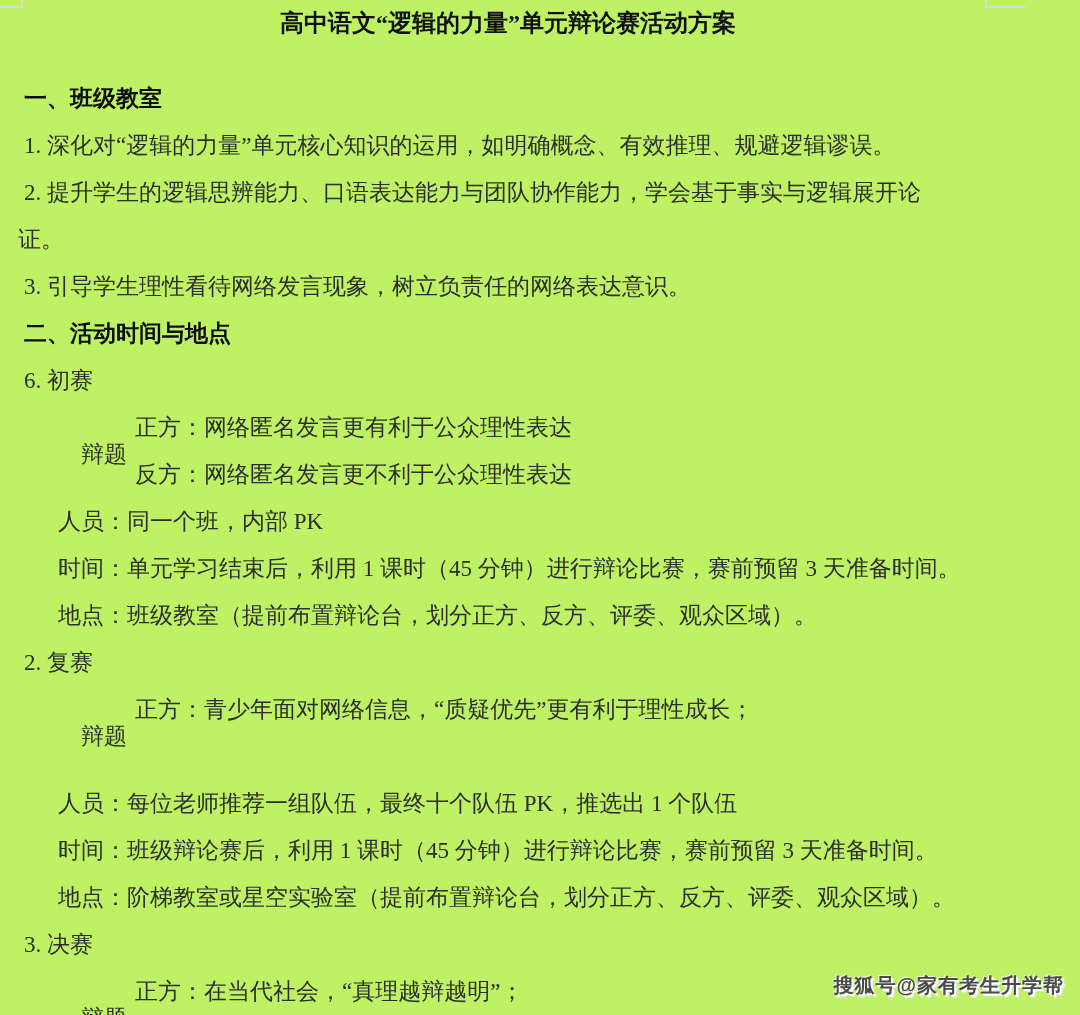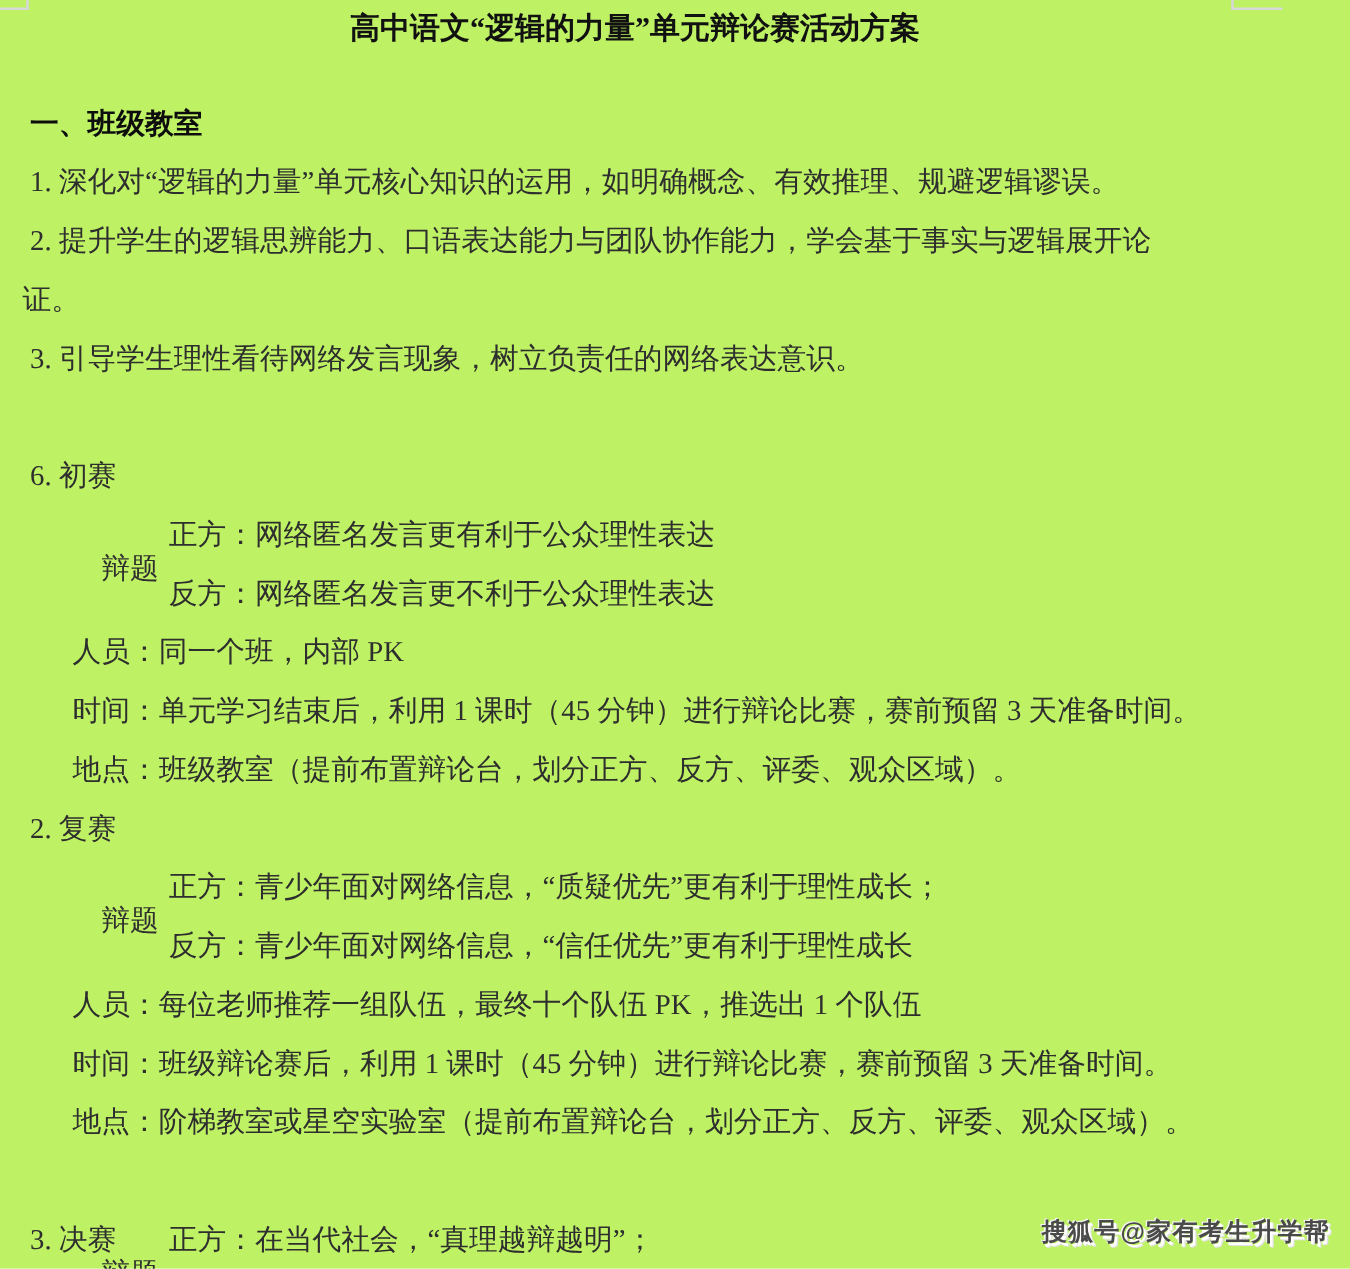--- a/index.html
+++ b/index.html
@@ -84,20 +84,21 @@
   <div class="line heading indent0" style="top:85px">一、班级教室</div>
 
   <div class="line indent0" style="top:132px">1. 深化对“逻辑的力量”单元核心知识的运用，如明确概念、有效推理、规避逻辑谬误。</div>
 
   <div class="line indent0" style="top:179px">2. 提升学生的逻辑思辨能力、口语表达能力与团队协作能力，学会基于事实与逻辑展开论</div>
 
   <div class="line indent-cont" style="top:226px">证。</div>
 
   <div class="line indent0" style="top:273px">3. 引导学生理性看待网络发言现象，树立负责任的网络表达意识。</div>
 
+  <div class="line heading indent0" style="top:320px">二、活动时间与地点</div>
 
   <div class="line indent0" style="top:367px">6. 初赛</div>
 
   <div class="line topic-row" style="top:414px">
     <span>辩题</span>
     <span class="topic-pro">正方：网络匿名发言更有利于公众理性表达</span>
   </div>
 
   <div class="line indent1" style="top:508px">人员：同一个班，内部 PK</div>
 
@@ -107,29 +108,28 @@
 
   <div class="line indent1" style="top:602px">地点：班级教室（提前布置辩论台，划分正方、反方、评委、观众区域）。</div>
 
   <div class="line indent0" style="top:649px">2. 复赛</div>
 
   <div class="line topic-row" style="top:696px">
     <span>辩题</span>
     <span class="topic-pro">正方：青少年面对网络信息，“质疑优先”更有利于理性成长；</span>
   </div>
 
-  <div class="line indent2" style="top:743px">反方：青少年面对网络信息，“信任优先”更有利于理性成长</div>
 
   <div class="line indent1" style="top:790px">人员：每位老师推荐一组队伍，最终十个队伍 PK，推选出 1 个队伍</div>
 
   <div class="line indent1" style="top:837px">时间：班级辩论赛后，利用 1 课时（45 分钟）进行辩论比赛，赛前预留 3 天准备时间。</div>
 
   <div class="line indent1" style="top:884px">地点：阶梯教室或星空实验室（提前布置辩论台，划分正方、反方、评委、观众区域）。</div>
 
-  <div class="line indent0" style="top:978px">3. 决赛</div>
+  <div class="line indent0" style="top:931px">3. 决赛</div>
 
   <div class="line topic-row" style="top:978px">
     <span>辩题</span>
     <span class="topic-pro">正方：在当代社会，“真理越辩越明”；</span>
   </div>
 
   <div class="watermark">搜狐号@家有考生升学帮</div>
 
 </div>
 

